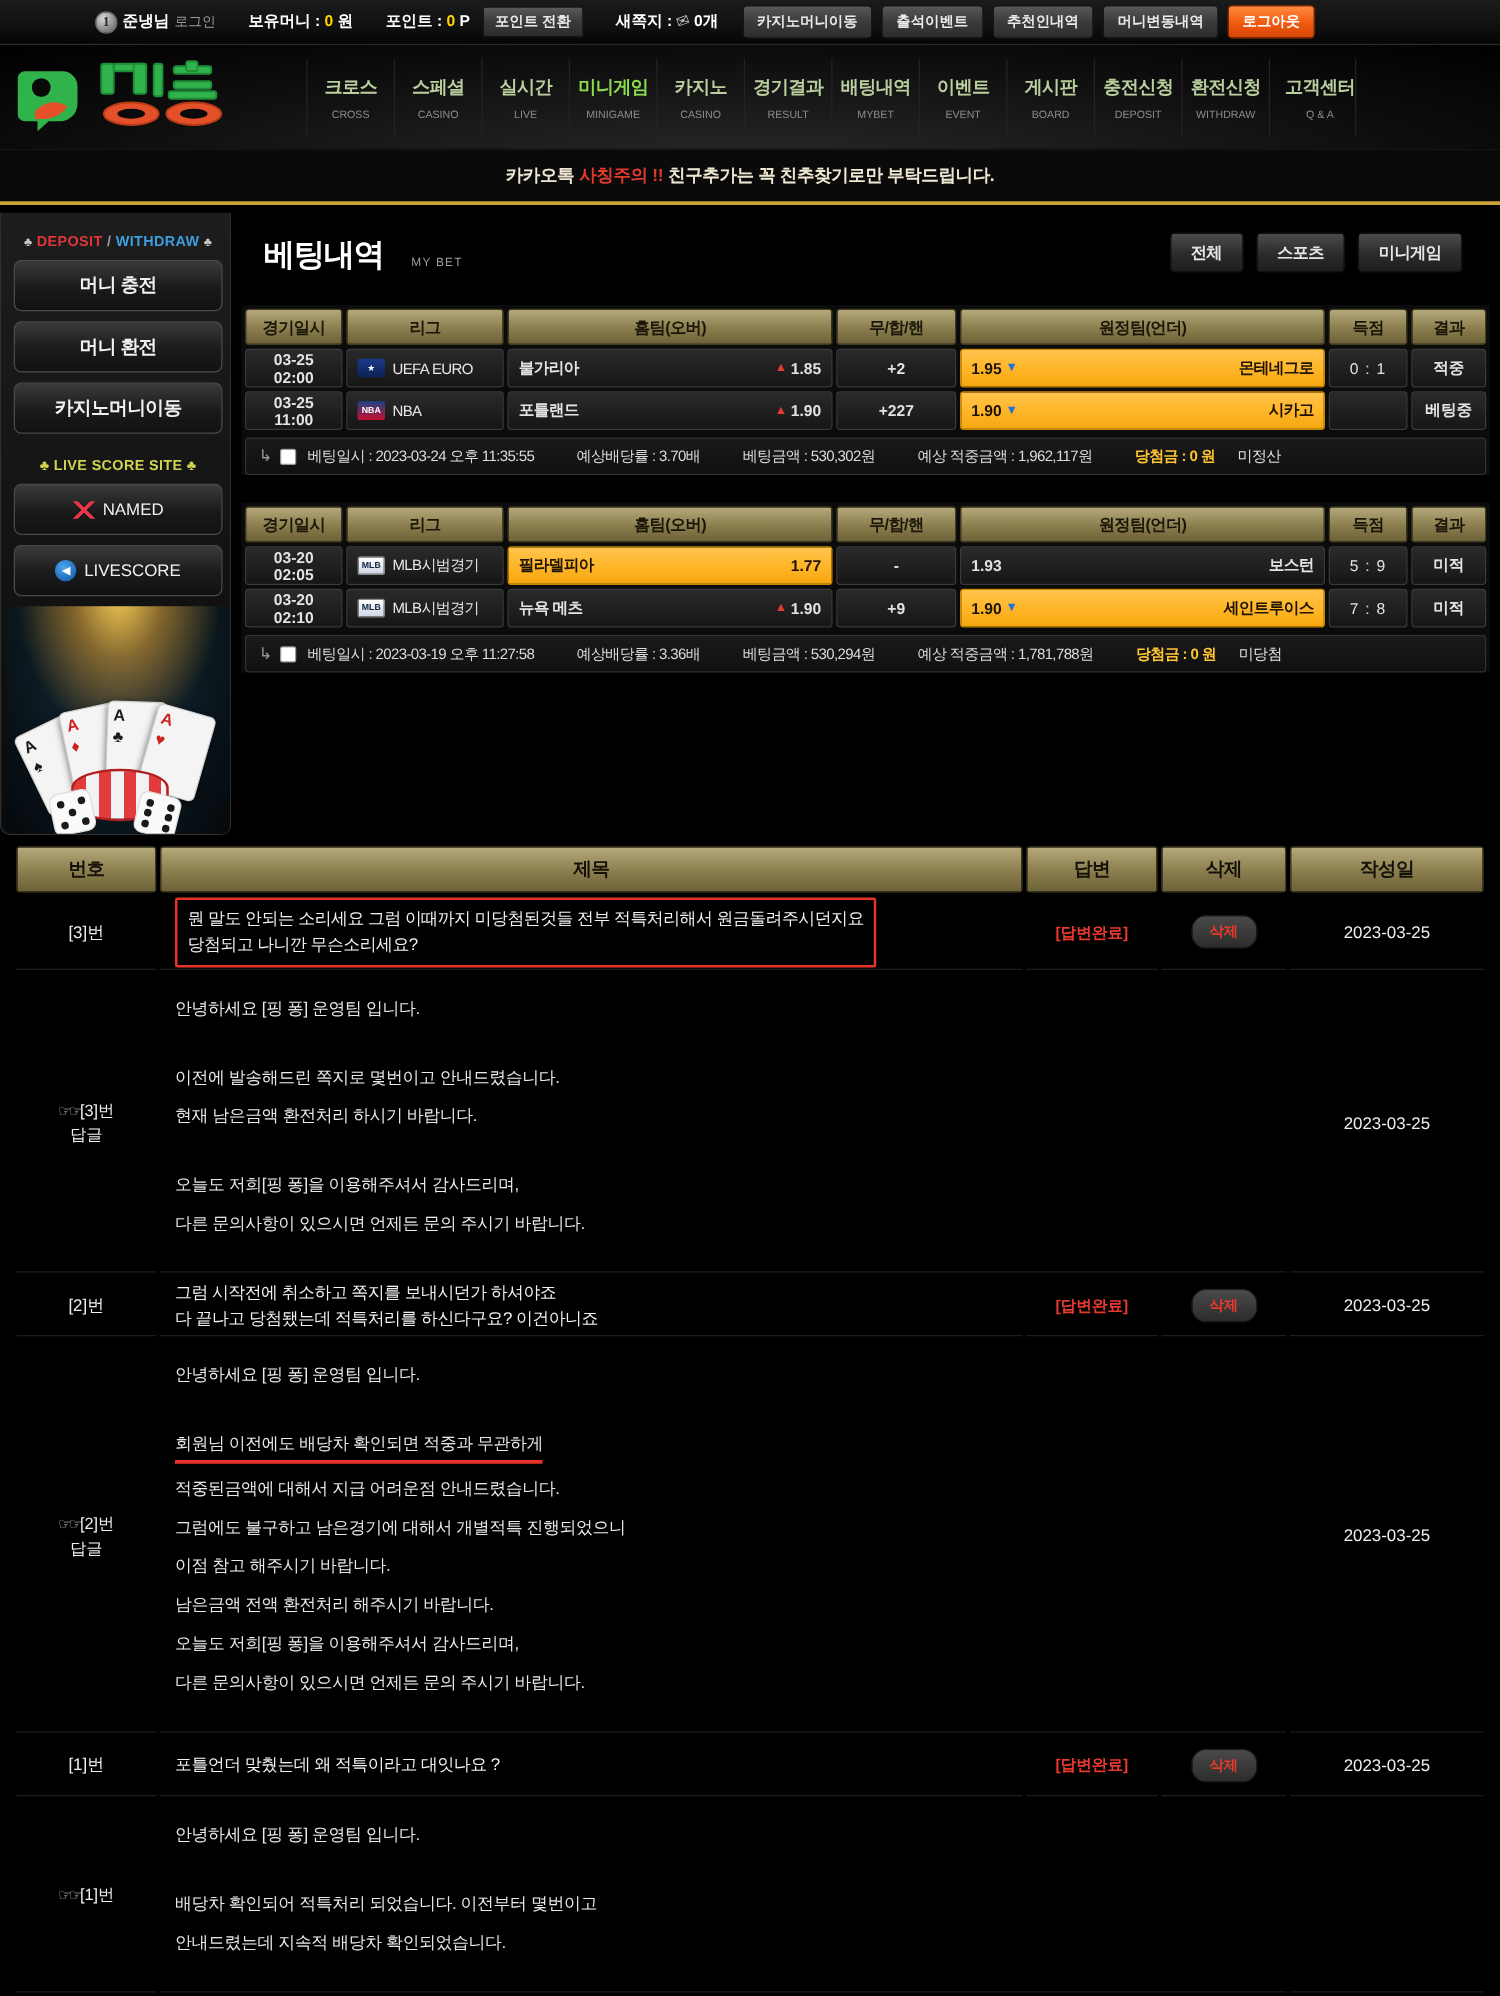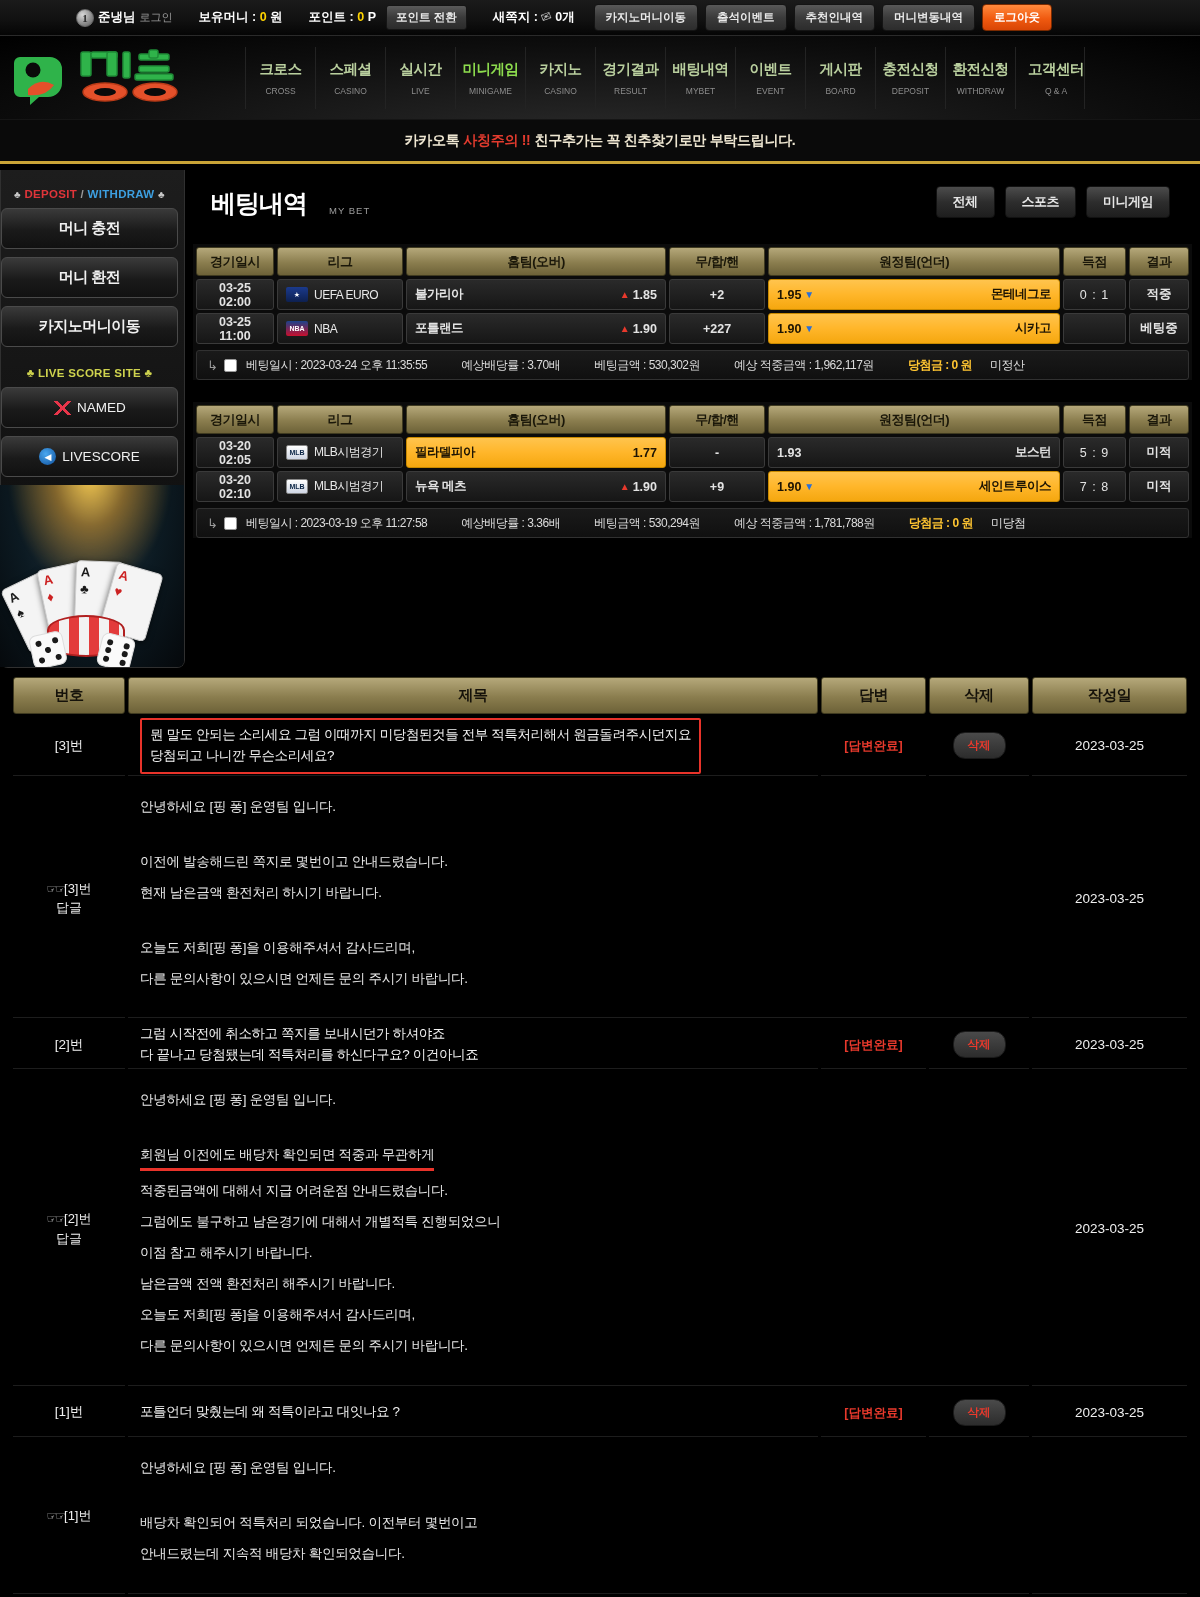--- a/index.html
+++ b/index.html
@@ -97,21 +97,21 @@
   
   .body { display:flex; align-items:flex-start; position:relative; }
 
   
   .sidebar {
     width:185px; flex:0 0 185px;
     background: linear-gradient(#1d1d1d, #0b0b0b);
     border:1px solid #303030;
     border-top:none;
     border-radius:0 0 8px 8px;
-    padding:6px 6px 0 0;
+    padding:6px 6px 0 10px;
     margin-top:6px;
     position:relative; z-index:5;
   }
   .side-label {
     text-align:center; font-size:11.5px; font-weight:bold;
     padding:12px 0 8px; letter-spacing:0.3px;
   }
   .side-label .dep { color:#e0353a; }
   .side-label .sl { color:#9a9a9a; }
   .side-label .wd { color:#3d9fe0; }

